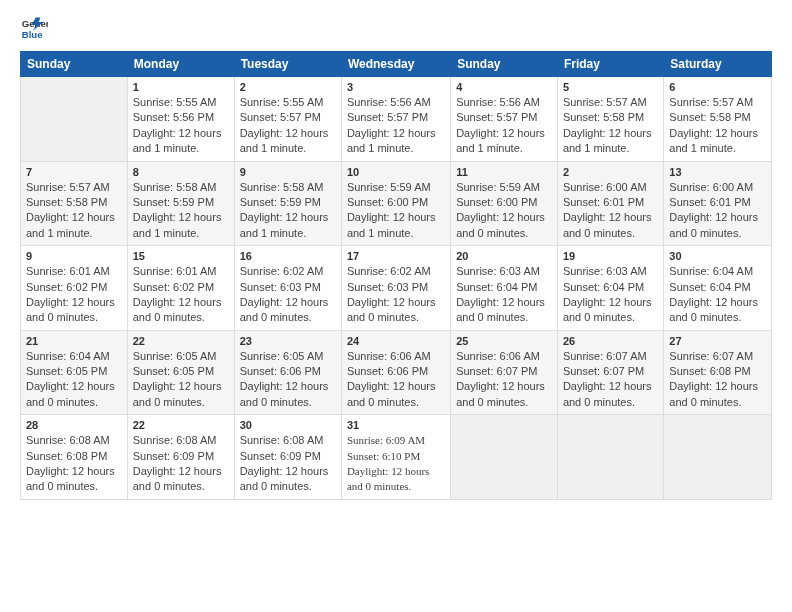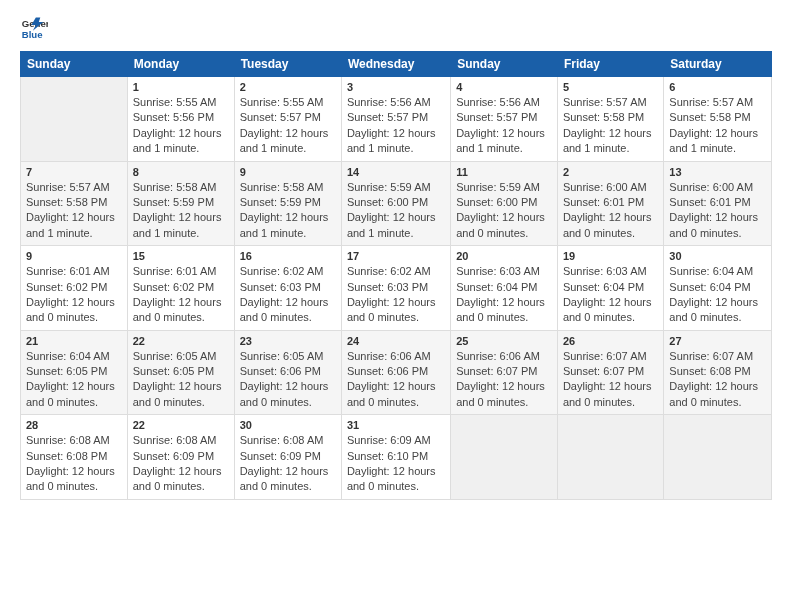--- a/index.html
+++ b/index.html
@@ -178,21 +178,21 @@
 and 1 minute.</div>
           </td>
           <td>
             <div class="day-number">9</div>
             <div class="day-info" style="white-space: pre-line;">Sunrise: 5:58 AM
 Sunset: 5:59 PM
 Daylight: 12 hours
 and 1 minute.</div>
           </td>
           <td>
-            <div class="day-number">14</div>
+            <div class="day-number">10</div>
             <div class="day-info" style="white-space: pre-line;">Sunrise: 5:59 AM
 Sunset: 6:00 PM
 Daylight: 12 hours
 and 1 minute.</div>
           </td>
           <td>
             <div class="day-number">11</div>
             <div class="day-info" style="white-space: pre-line;">Sunrise: 5:59 AM
 Sunset: 6:00 PM
 Daylight: 12 hours
@@ -332,21 +332,21 @@
           </td>
           <td>
             <div class="day-number">30</div>
             <div class="day-info" style="white-space: pre-line;">Sunrise: 6:08 AM
 Sunset: 6:09 PM
 Daylight: 12 hours
 and 0 minutes.</div>
           </td>
           <td>
             <div class="day-number">31</div>
-            <div class="day-info" style="white-space: pre-line;">Sunrise: 6:09 AM
+            <div class="day-info" style="white-space: pre-line; font-family: Liberation Serif, serif;">Sunrise: 6:09 AM
 Sunset: 6:10 PM
 Daylight: 12 hours
 and 0 minutes.</div>
           </td>
           <td class="empty"></td>
           <td class="empty"></td>
           <td class="empty"></td>
         </tr>
       </tbody>
   </table>

